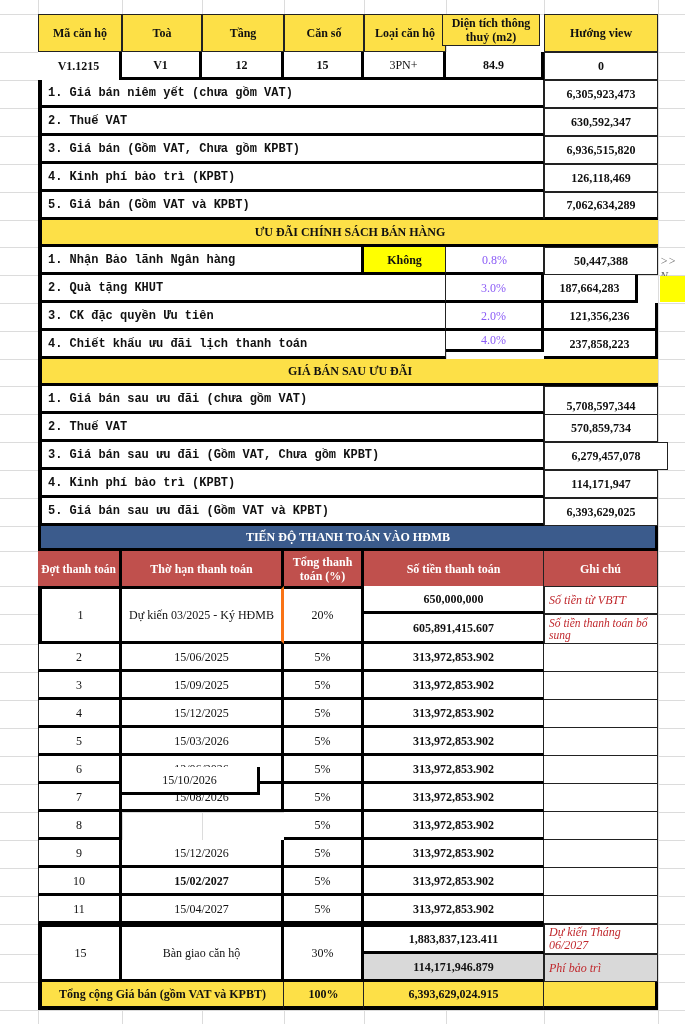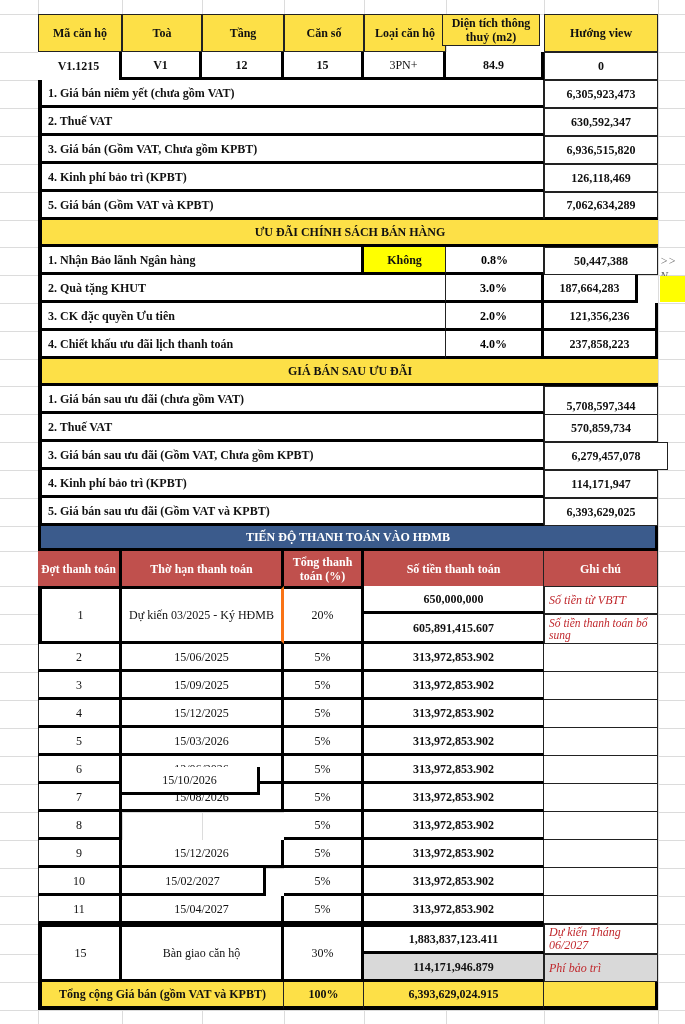--- a/index.html
+++ b/index.html
@@ -3,27 +3,27 @@
 <meta charset="utf-8">
 <style>
   html,body{margin:0;padding:0;}
   body{width:685px;height:1024px;position:relative;overflow:hidden;background:#ffffff;
        font-family:"Liberation Serif","DejaVu Serif",serif;color:#111;}
   .vline{position:absolute;top:0;height:1024px;width:1px;background:#dcdcdc;}
   .hline{position:absolute;left:0;width:685px;height:1px;background:#dcdcdc;}
   .cell{position:absolute;box-sizing:border-box;display:flex;align-items:center;justify-content:center;
         text-align:center;font-size:12px;line-height:14px;padding:0 4px;background:#fff;}
   .b{font-weight:bold;}
-  .left{justify-content:flex-start;text-align:left;padding-left:6px;}
+  .left{justify-content:flex-start;text-align:left;padding-left:6px;font-family:Liberation Mono, monospace;}
   .peach{background:#fde047;}
   .red-head{background:#c0504d;color:#fff;font-weight:bold;}
   .blue{background:#3b5b8c;color:#fff;font-weight:bold;}
   .yellow{background:#ffff00;}
   .grey{background:#d9d9d9;}
-  .pct{color:#000000;font-weight:bold;}
+  .pct{color:#8b5cf6;font-weight:normal;}
   .note{color:#c0282d;font-style:italic;justify-content:flex-start;text-align:left;padding-left:4px;font-size:12px;}
   .thin{border:1px solid #222;}
   .side-note{position:absolute;color:#666;font-style:italic;font-size:12px;}
 </style>
 </head>
 <body>
 
 <div>
   <div class="vline" style="left:38px"></div>
   <div class="vline" style="left:122px"></div>
@@ -111,21 +111,21 @@
 <div class="cell b left" style="left:42px;top:275px;width:404px;height:28px;border-bottom:3px solid #000;border-right:1px solid #222">2. Quà tặng KHUT</div>
 <div class="cell pct" style="left:446px;top:275px;width:98px;height:28px;border-bottom:3px solid #000;border-right:3px solid #000">3.0%</div>
 <div class="cell b" style="left:544px;top:275px;width:94px;height:28px;border-bottom:3px solid #000;border-right:3px solid #000">187,664,283</div>
 <div style="position:absolute;left:660px;top:276px;width:25px;height:26px;background:#ffff00"></div>
 
 <div class="cell b left" style="left:42px;top:303px;width:404px;height:28px;border-bottom:3px solid #000;border-right:1px solid #222">3. CK đặc quyền Ưu tiên</div>
 <div class="cell pct" style="left:446px;top:303px;width:98px;height:28px;border-bottom:3px solid #000;border-right:3px solid #000">2.0%</div>
 <div class="cell b" style="left:544px;top:303px;width:114px;height:28px;border-bottom:3px solid #000;border-right:3px solid #000">121,356,236</div>
 
 <div class="cell b left" style="left:42px;top:331px;width:404px;height:28px;border-bottom:3px solid #000;border-right:1px solid #222">4. Chiết khấu ưu đãi lịch thanh toán</div>
-<div class="cell pct" style="left:446px;top:331px;width:98px;height:28px;border-bottom:3px solid #000;border-right:3px solid #000">4.0%</div>
+<div class="cell pct" style="left:446px;top:331px;width:98px;height:21px;border-bottom:3px solid #000;border-right:3px solid #000">4.0%</div>
 <div class="cell b" style="left:544px;top:331px;width:114px;height:28px;border-bottom:3px solid #000;border-right:3px solid #000">237,858,223</div>
 
 <div class="cell peach b" style="left:42px;top:359px;width:616px;height:27px;border-bottom:3px solid #000">GIÁ BÁN SAU ƯU ĐÃI</div>
 
 <div class="cell b left" style="left:42px;top:386px;width:502px;height:28px;border-bottom:3px solid #000;border-right:1px solid #222">1. Giá bán sau ưu đãi (chưa gồm VAT)</div>
 <div class="cell b thin" style="left:544px;top:386px;width:114px;height:40px">5,708,597,344</div>
 <div class="cell b left" style="left:42px;top:414px;width:502px;height:28px;border-bottom:3px solid #000;border-right:1px solid #222">2. Thuế VAT</div>
 <div class="cell b thin" style="left:544px;top:414px;width:114px;height:28px">570,859,734</div>
 <div class="cell b left" style="left:42px;top:442px;width:502px;height:28px;border-bottom:3px solid #000;border-right:1px solid #222">3. Giá bán sau ưu đãi (Gồm VAT, Chưa gồm KPBT)</div>
 <div class="cell b thin" style="left:544px;top:442px;width:124px;height:28px">6,279,457,078</div>
@@ -202,21 +202,21 @@
     </div>
     <div>
       <div class="cell" style="left: 38px; top: 840px; width: 84px; height: 28px; border-left: 1px solid rgb(34, 34, 34); border-right: 3px solid rgb(0, 0, 0); border-bottom: 3px solid rgb(0, 0, 0);">9</div>
       <div class="cell" style="left: 122px; top: 840px; width: 162px; height: 28px; border-right: 3px solid rgb(0, 0, 0); border-bottom: 3px solid rgb(0, 0, 0);">15/12/2026</div>
       <div class="cell" style="left: 284px; top: 840px; width: 80px; height: 28px; border-right: 3px solid rgb(0, 0, 0); border-bottom: 3px solid rgb(0, 0, 0);">5%</div>
       <div class="cell b" style="left: 364px; top: 840px; width: 180px; height: 28px; border-right: 1px solid rgb(34, 34, 34); border-bottom: 3px solid rgb(0, 0, 0);">313,972,853.902</div>
       <div class="cell" style="left: 544px; top: 840px; width: 114px; height: 28px; border-right: 1px solid rgb(34, 34, 34); border-bottom: 1px solid rgb(34, 34, 34);"></div>
     </div>
     <div>
       <div class="cell" style="left: 38px; top: 868px; width: 84px; height: 28px; border-left: 1px solid rgb(34, 34, 34); border-right: 3px solid rgb(0, 0, 0); border-bottom: 3px solid rgb(0, 0, 0);">10</div>
-      <div class="cell" style="left: 122px; top: 868px; width: 144px; height: 28px; border-right: 3px solid rgb(0, 0, 0); border-bottom: 3px solid rgb(0, 0, 0);">15/02/2027</div>
+      <div class="cell" style="left: 122px; top: 868px; width: 162px; height: 28px; border-right: 3px solid rgb(0, 0, 0); border-bottom: 3px solid rgb(0, 0, 0); font-weight: bold;">15/02/2027</div>
       <div class="cell" style="left: 284px; top: 868px; width: 80px; height: 28px; border-right: 3px solid rgb(0, 0, 0); border-bottom: 3px solid rgb(0, 0, 0);">5%</div>
       <div class="cell b" style="left: 364px; top: 868px; width: 180px; height: 28px; border-right: 1px solid rgb(34, 34, 34); border-bottom: 3px solid rgb(0, 0, 0);">313,972,853.902</div>
       <div class="cell" style="left: 544px; top: 868px; width: 114px; height: 28px; border-right: 1px solid rgb(34, 34, 34); border-bottom: 1px solid rgb(34, 34, 34);"></div>
     </div>
     <div>
       <div class="cell" style="left: 38px; top: 896px; width: 84px; height: 28px; border-left: 1px solid rgb(34, 34, 34); border-right: 3px solid rgb(0, 0, 0); border-bottom: 3px solid rgb(0, 0, 0);">11</div>
       <div class="cell" style="left: 122px; top: 896px; width: 162px; height: 28px; border-right: 3px solid rgb(0, 0, 0); border-bottom: 3px solid rgb(0, 0, 0);">15/04/2027</div>
       <div class="cell" style="left: 284px; top: 896px; width: 80px; height: 28px; border-right: 3px solid rgb(0, 0, 0); border-bottom: 3px solid rgb(0, 0, 0);">5%</div>
       <div class="cell b" style="left: 364px; top: 896px; width: 180px; height: 28px; border-right: 1px solid rgb(34, 34, 34); border-bottom: 3px solid rgb(0, 0, 0);">313,972,853.902</div>
       <div class="cell" style="left: 544px; top: 896px; width: 114px; height: 28px; border-right: 1px solid rgb(34, 34, 34); border-bottom: 1px solid rgb(34, 34, 34);"></div>

